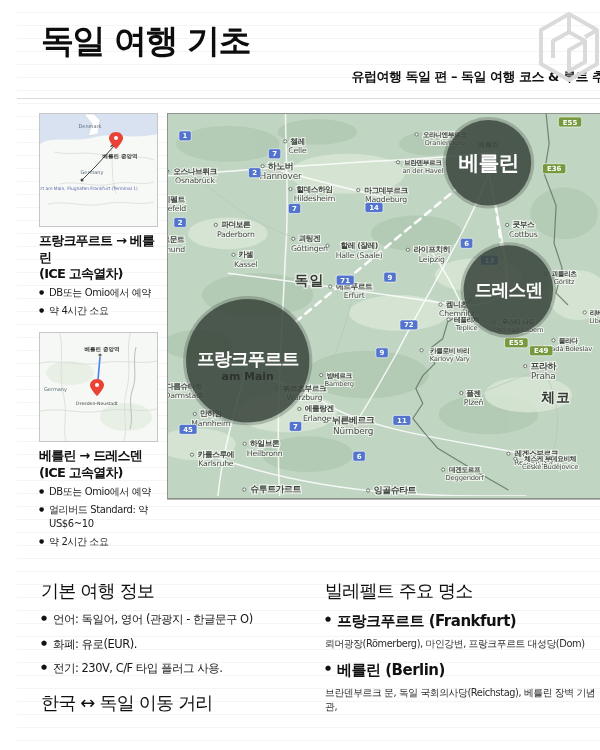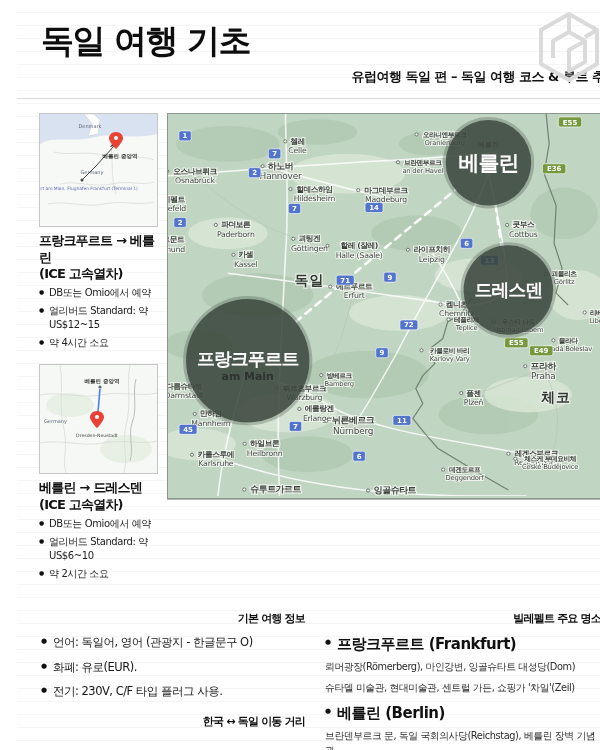--- a/index.html
+++ b/index.html
@@ -38,21 +38,21 @@
   .badge-text{fill:#fff;font-weight:700;font-size:7px;}
   .hl-label{fill:#ffffff;font-weight:800;letter-spacing:-1px;}
   .hl-sub{fill:#2e332f;font-size:11px;font-weight:600;}
   .hl-faint{fill:#30362f;font-size:7px;opacity:.65;}
   .mini-label{font-size:5px;fill:#5d6b7a;}
   .mini-label-dark{font-size:5.5px;fill:#333;font-weight:700;}
   
   .bottom{display:flex;gap:20px;padding:10px 16px 0 24px;}
   .col-left{width:264px;flex:none;}
   .col-right{flex:1;min-width:0;}
-  .section-title{font-size:11px;font-weight:700;letter-spacing:-0.8px;margin:6px 0 7px;color:#0f0f0f;text-align:right;}
+  .section-title{font-size:18px;font-weight:400;letter-spacing:-0.8px;margin:6px 0 7px;color:#0f0f0f;}
   ul.big-dots{list-style:none;margin:0;padding:0;}
   ul.big-dots li{position:relative;font-size:11.5px;letter-spacing:-0.5px;line-height:1.45;margin:8px 0;padding-left:12px;color:#161616;}
   ul.big-dots li::before{content:"●";position:absolute;left:0;top:2px;font-size:7px;color:#111;}
   .group-title{position:relative;font-size:15px;font-weight:800;letter-spacing:-0.5px;padding-left:12px;margin:9px 0 4px;color:#111;}
   .group-title::before{content:"●";position:absolute;left:0;top:3px;font-size:7px;color:#111;}
   ul.plain{list-style:none;margin:0;padding:0;}
   ul.plain li{font-size:9.8px;letter-spacing:-0.4px;line-height:1.5;margin:6px 0;color:#2a2a2a;}
 </style>
 </head>
 <body>
@@ -100,21 +100,20 @@
           <g font-size="4.4" fill="#5e6bb0">
             <text x="41" y="76" text-anchor="middle">Frankfurt am Main, Flughafen Frankfurt (Terminal 1)</text>
           </g>
         </svg>
         <div class="route-title">
           <span>프랑크푸르트 → 베를린</span><br>
           <span>(ICE 고속열차)</span>
         </div>
         <ul class="dots">
             <li>DB또는 Omio에서 예약</li>
-            <li>얼리버드 Standard: 약 US$12~15</li>
             <li>약 4시간 소요</li>
           </ul>
       </div>
 
       <div class="route-block">
         <svg class="minimap" viewBox="0 0 117 108" style="height:108px">
           <rect x="0" y="0" width="117" height="108" fill="#f5f8f4"></rect>
           <ellipse cx="30" cy="40" rx="24" ry="12" fill="#e8f0e6"></ellipse>
           <ellipse cx="86" cy="84" rx="26" ry="14" fill="#e8f0e6"></ellipse>
           <g stroke="#d2d8d1" stroke-width="0.7" fill="none">
@@ -517,22 +516,21 @@
           <li>전기: 230V, C/F 타입 플러그 사용.</li>
         </ul>
       <div class="section-title" style="margin-top:14px">한국 ↔ 독일 이동 거리</div>
 
     </div>
     <div class="col-right">
       <div class="section-title">빌레펠트 주요 명소</div>
       <div>
         <div class="group-title">프랑크푸르트 (Frankfurt)</div>
         <ul class="plain">
-            <li>뢰머광장(Römerberg), 마인강변, 잉골슈타트 대성당(Dom)</li>
-            <li>슈타델 미술관, 현대미술관, 센트럴 가든, 쇼핑가 '차일'(Zeil)</li>
+            <li>뢰머광장(Römerberg), 마인강변, 프랑크푸르트 대성당(Dom)</li>
           </ul>
       </div>
       <div>
         <div class="group-title">베를린 (Berlin)</div>
         <ul class="plain">
             <li>브란덴부르크 문, 독일 국회의사당(Reichstag), 베를린 장벽 기념관,</li>
           </ul>
       </div>
 
     </div>

